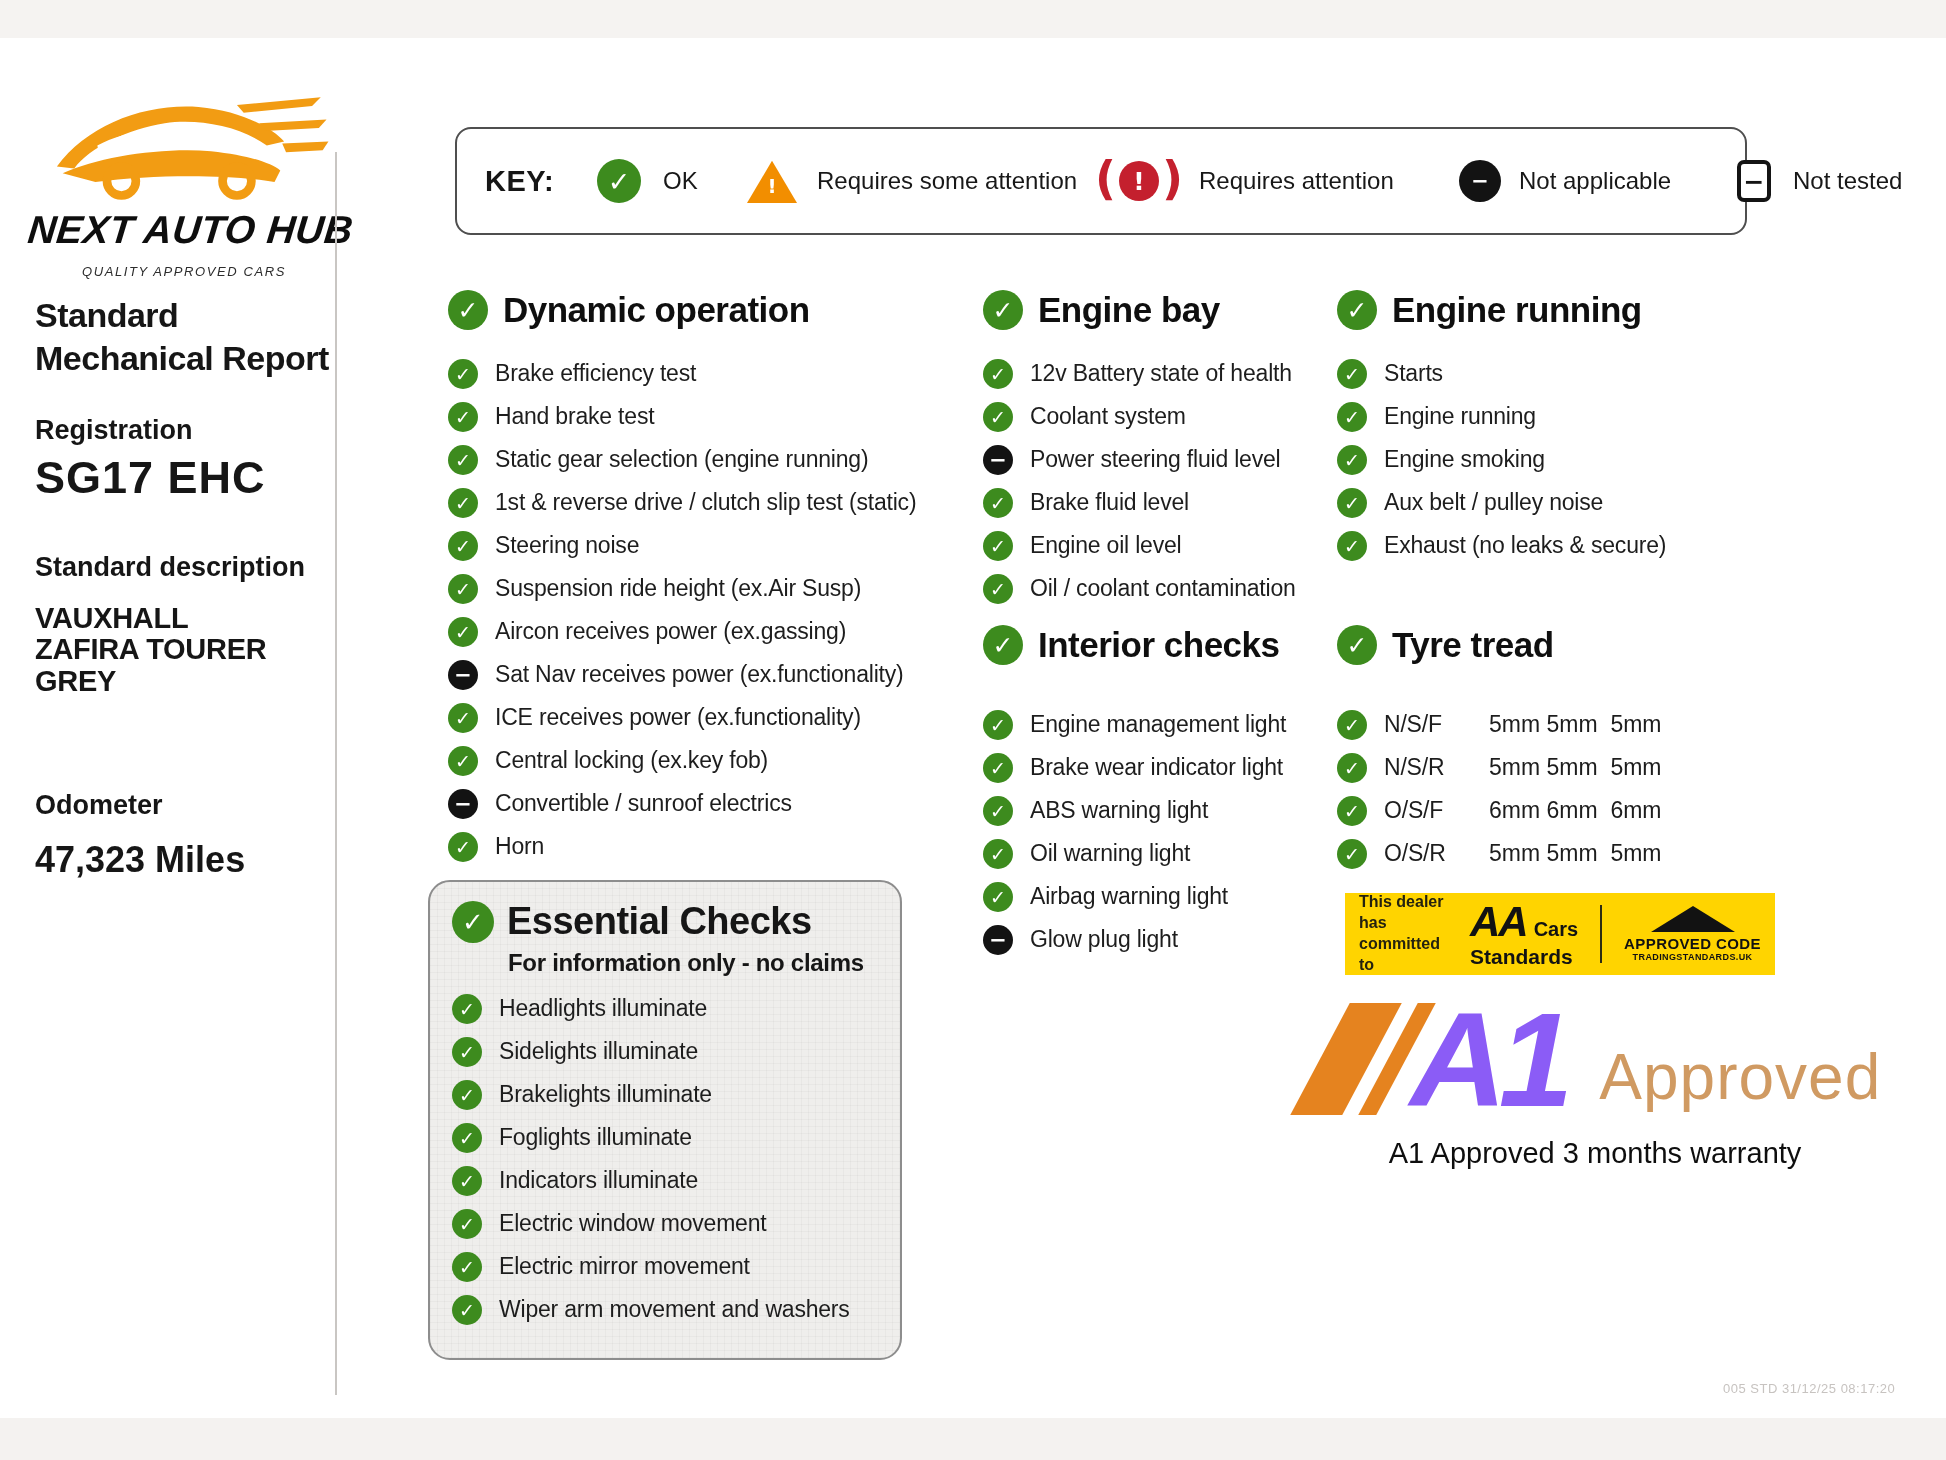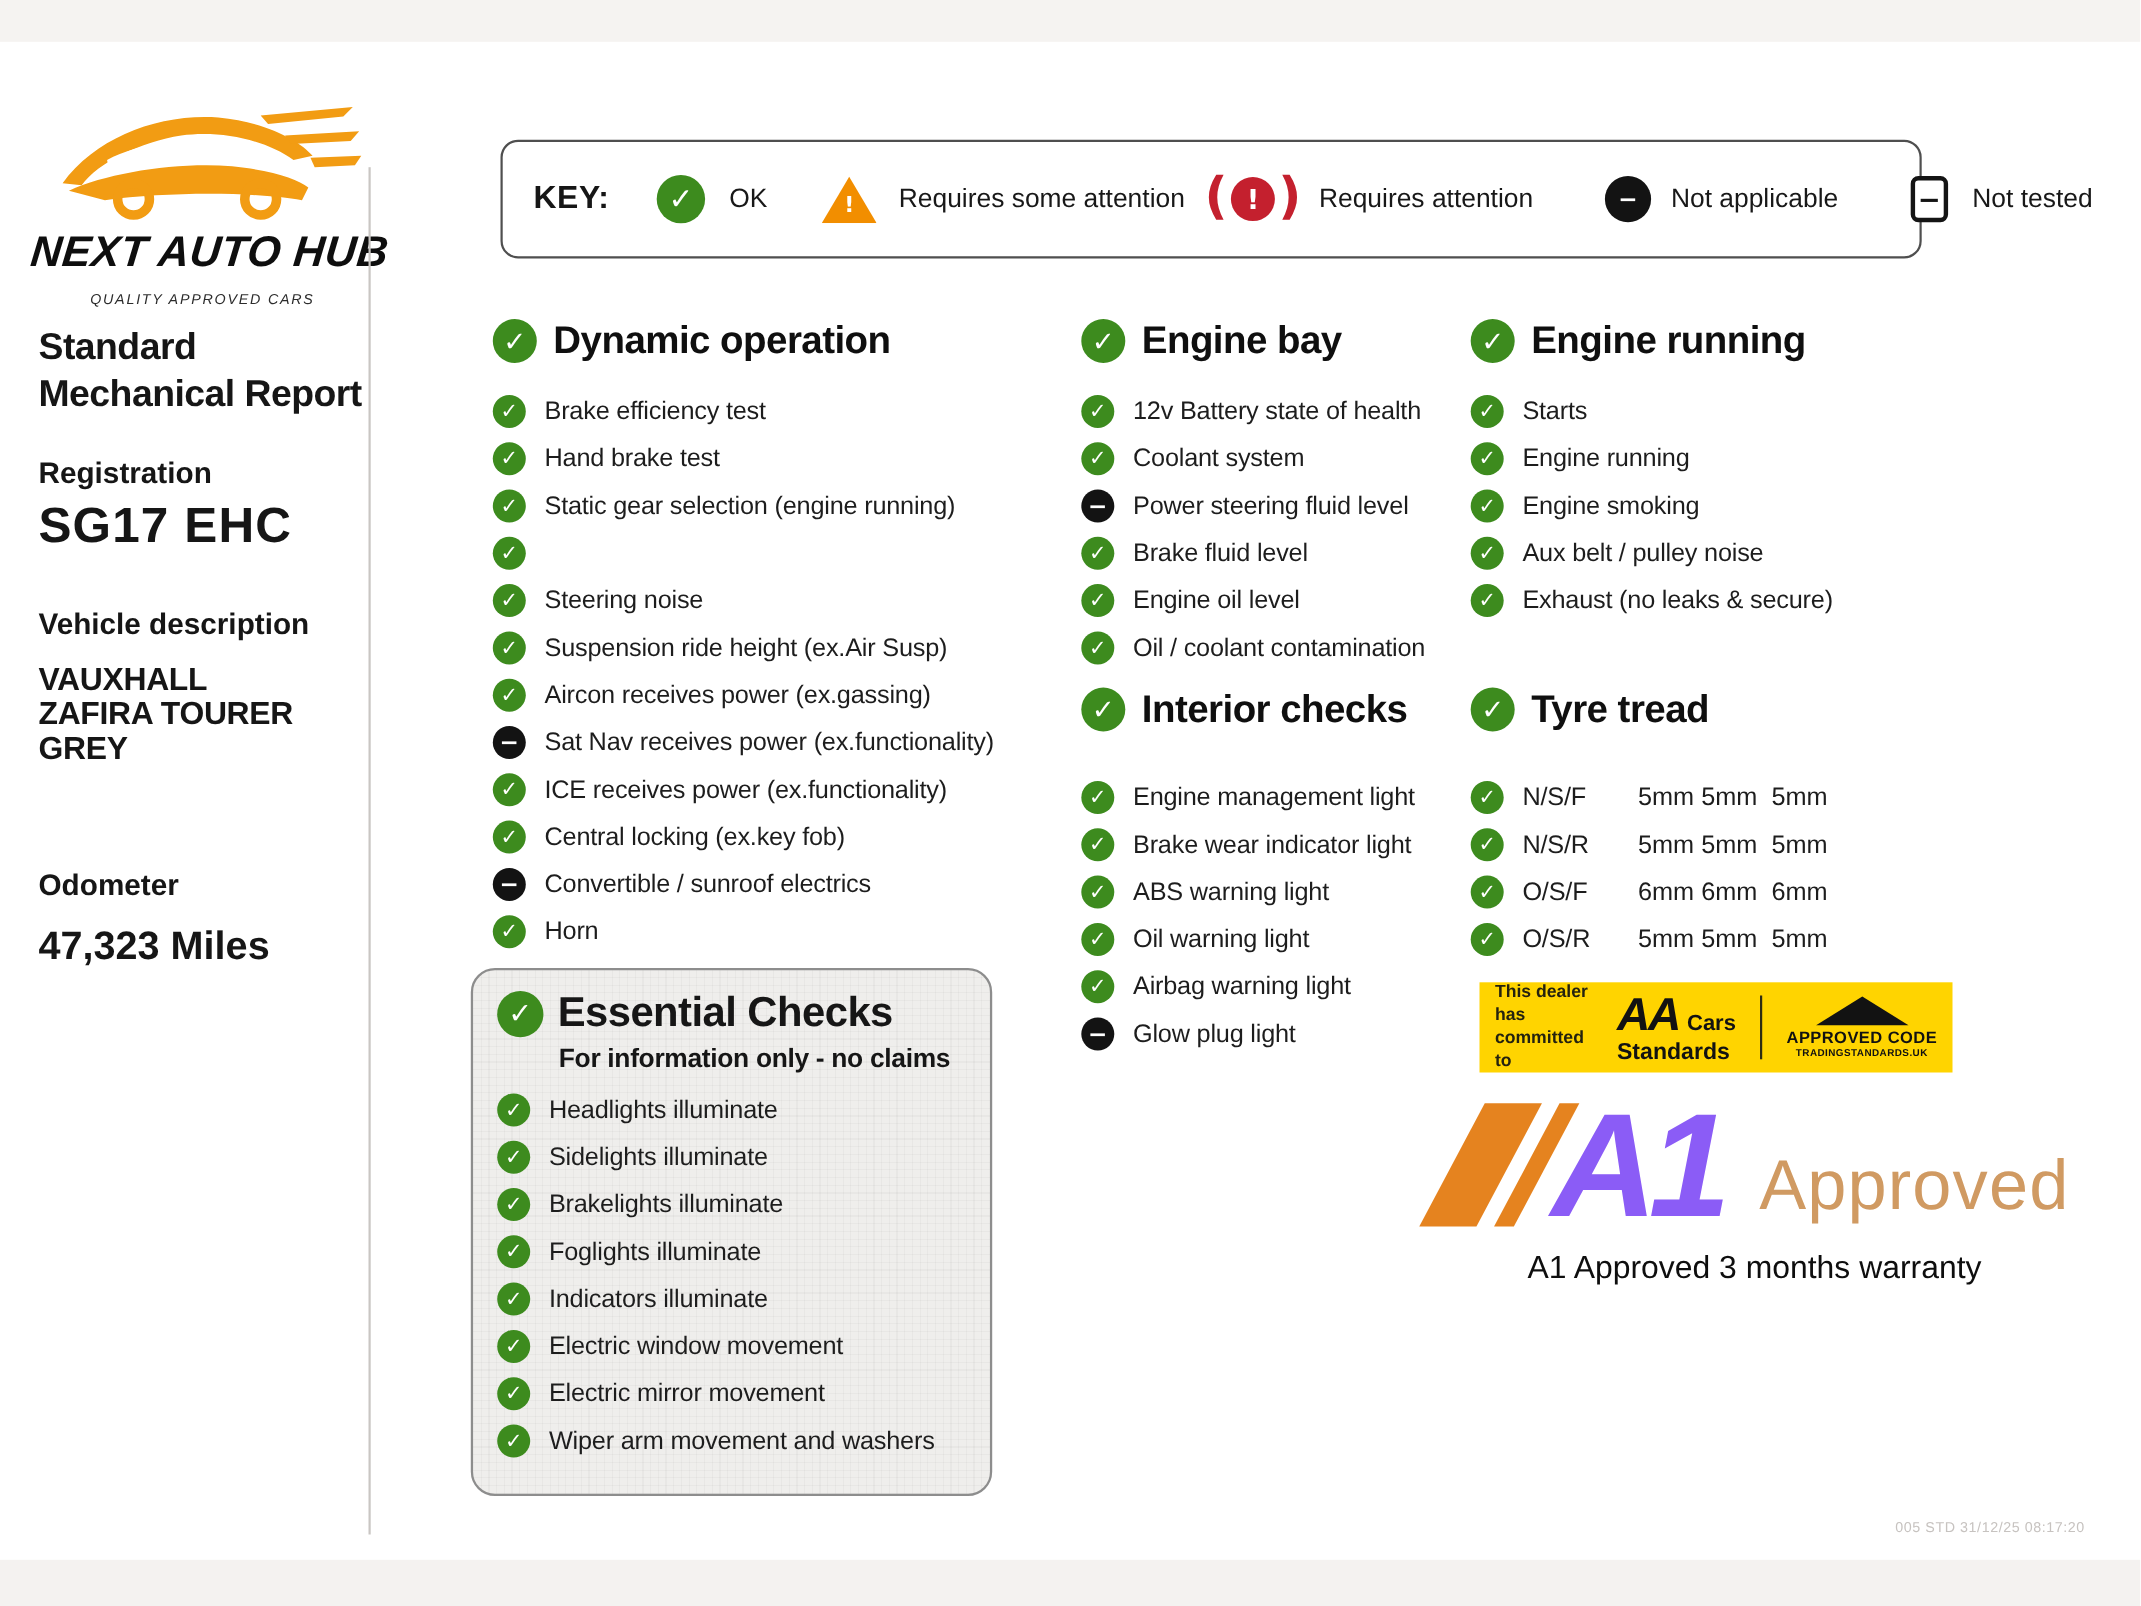--- a/index.html
+++ b/index.html
@@ -147,21 +147,21 @@
     <span class="key-item" style="left:1280px"><span class="ic kic-nt" style="border-radius:7px;">−</span></span>
     <span class="key-item key-text" style="left:1336px">Not tested</span>
   </div>
 
   <div class="divider"></div>
 
   <div class="left-col">
     <div class="lc-title">Standard Mechanical Report</div>
     <div class="lc-reg-label">Registration</div>
     <div class="lc-reg">SG17 EHC</div>
-    <div class="lc-veh-label">Vehicle description</div>
+    <div class="lc-veh-label">Standard description</div>
     <div class="lc-veh">
       <div>VAUXHALL</div>
       <div>ZAFIRA TOURER</div>
       <div>GREY</div>
     </div>
   </div>
   <div class="odo-block">
     <div class="lc-odo-label">Odometer</div>
     <div class="lc-odo">47,323 Miles</div>
   </div>
@@ -179,20 +179,21 @@
         <div class="row">
           <span class="ic ok">✓</span>
           <span class="lbl">Hand brake test</span>
         </div>
         <div class="row">
           <span class="ic ok">✓</span>
           <span class="lbl">Static gear selection (engine running)</span>
         </div>
         <div class="row">
           <span class="ic ok">✓</span>
+          <span class="lbl">1st &amp; reverse drive / clutch slip test (static)</span>
         </div>
         <div class="row">
           <span class="ic ok">✓</span>
           <span class="lbl">Steering noise</span>
         </div>
         <div class="row">
           <span class="ic ok">✓</span>
           <span class="lbl">Suspension ride height (ex.Air Susp)</span>
         </div>
         <div class="row">

